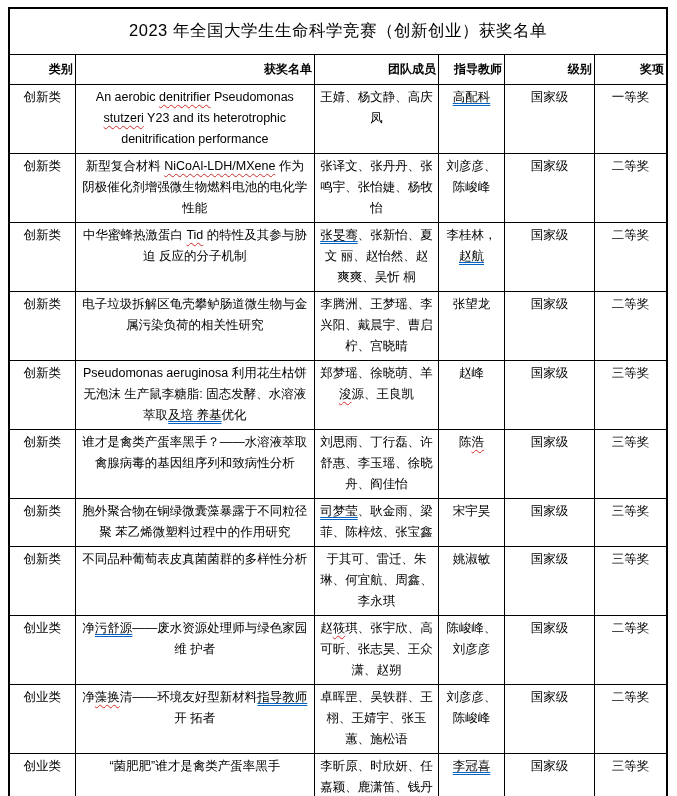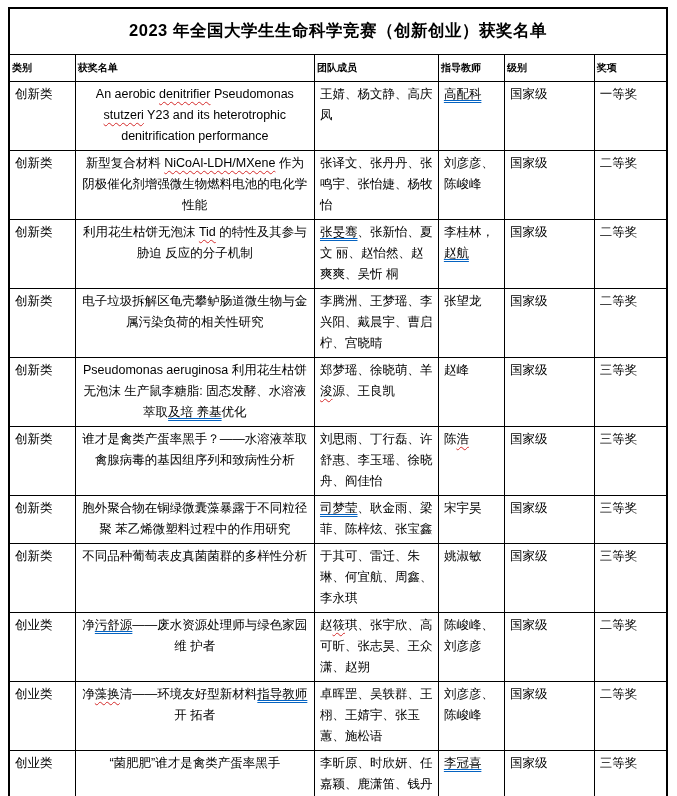--- a/index.html
+++ b/index.html
@@ -2,31 +2,31 @@
 <html><head>
 <meta charset="utf-8">
 <style>
   html,body{margin:0;padding:0;background:#fff;color:#000;
     font-family:"Liberation Sans","DejaVu Sans",sans-serif;}
   body{width:677px;height:796px;overflow:hidden;}
   .doc{padding:7px 8px;}
   table{border-collapse:collapse;table-layout:fixed;width:660px;border:2px solid #000;}
   td,th{border:1px solid #000;padding:2px 5px 3px 5px;vertical-align:top;
     font-size:12.5px;line-height:1.68;word-break:break-word;}
-  .title-cell{font-size:16.5px;font-weight:bold;text-align:center;
+  .title-cell{font-size:16.5px;font-weight:normal;text-align:center;
     padding:8px 4px 9px 4px;letter-spacing:.5px;}
-  th{font-size:10px;font-weight:bold;text-align:left;vertical-align:middle;
+  th{font-size:12px;font-weight:bold;text-align:right;vertical-align:middle;
     padding:6px 2px;line-height:1.45;}
   .col0{width:62px;}
   .col1{width:224px;}
   .col2{width:116px;}
   .col3{width:62px;}
   .col4{width:84px;font-family:Liberation Serif, serif;}
   .col5{width:68px;margin-left:16px;}
-  td.col0,td.col2,td.col3,td.col4,td.col5{text-align:left;}
+  td.col0,td.col2,td.col3,td.col4,td.col5{text-align:center;}
   td.col1{text-align:center;}
   .mark-red{text-decoration:underline wavy #d42a2a 1px;
     text-underline-offset:3px;text-decoration-skip-ink:none;}
   .mark-blue{text-decoration:underline double #0563c1 1px;
     text-underline-offset:2px;text-decoration-skip-ink:none;}
 </style>
 </head>
 <body>
 
 <div class="doc">
@@ -64,21 +64,21 @@
         <tr>
           <td class="col0"><span>创新类</span></td>
           <td class="col1"><span>新型复合材料 </span><span class="mark-red">NiCoAl-LDH/MXene</span><span> 作为阴极催化剂增强微生物燃料电池的电化学性能</span></td>
           <td class="col2"><span>张译文、张丹丹、张鸣宇、张怡婕、杨牧怡</span></td>
           <td class="col3"><span>刘彦彦、陈峻峰</span></td>
           <td class="col4"><span>国家级</span></td>
           <td class="col5"><span>二等奖</span></td>
         </tr>
         <tr>
           <td class="col0"><span>创新类</span></td>
-          <td class="col1"><span>利用花生枯饼无泡沫 </span><span class="mark-red">Tid</span><span> 的特性及其参与胁迫 反应的分子机制</span></td>
+          <td class="col1"><span>中华蜜蜂热激蛋白 </span><span class="mark-red">Tid</span><span> 的特性及其参与胁迫 反应的分子机制</span></td>
           <td class="col2"><span class="mark-blue">张旻骞</span><span>、张新怡、夏文 丽、赵怡然、赵爽爽、吴忻 桐</span></td>
           <td class="col3"><span>李桂林，</span><span class="mark-blue">赵航</span></td>
           <td class="col4"><span>国家级</span></td>
           <td class="col5"><span>二等奖</span></td>
         </tr>
         <tr>
           <td class="col0"><span>创新类</span></td>
           <td class="col1"><span>电子垃圾拆解区龟壳攀鲈肠道微生物与金属污染负荷的相关性研究</span></td>
           <td class="col2"><span>李腾洲、王梦瑶、李兴阳、戴晨宇、曹启柠、宫晓晴</span></td>
           <td class="col3"><span>张望龙</span></td>

